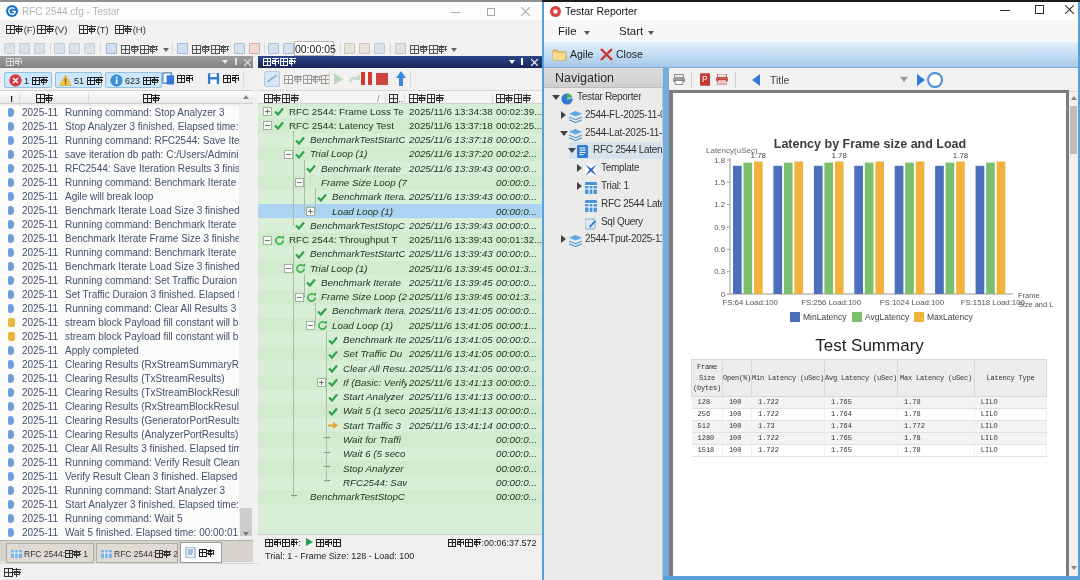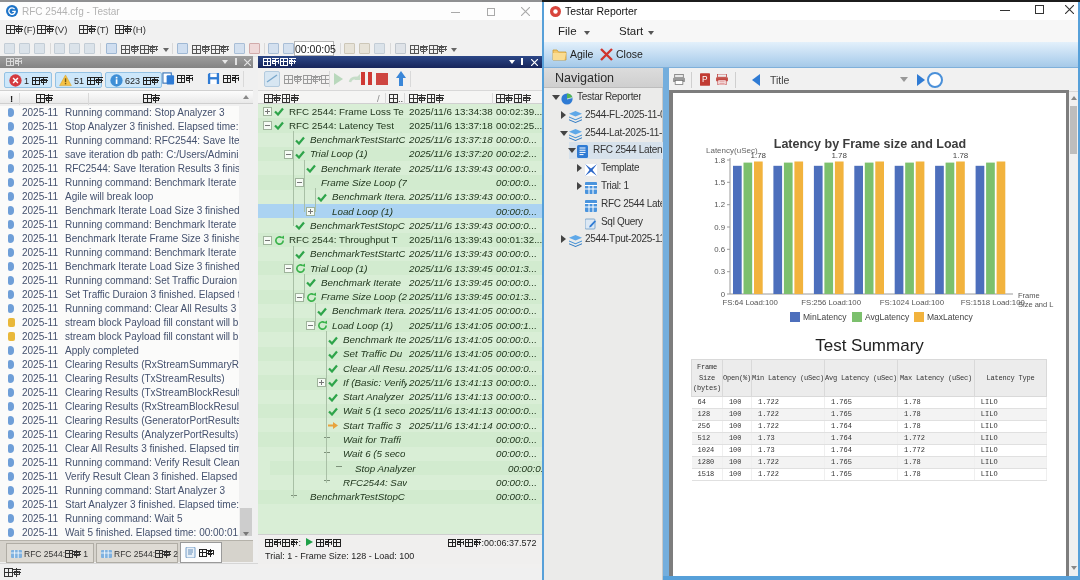--- a/index.html
+++ b/index.html
@@ -633,21 +633,21 @@
 <div style="position:absolute;left:0;top:328.4px;width:284px;height:14.28px;background:#d2ebcf;font-size:9.8px;color:#22381f;font-style:italic;white-space:nowrap">
 <span style="position:absolute;left:66px;top:5px;width:6px;height:1px;background:#7d917a"></span>
 <span style="position:absolute;left:85px;top:1.5px;max-width:64px;overflow:hidden;display:inline-block">Wait for Traffi</span>
 <span style="position:absolute;left:238px;top:1.5px">00:00:0...</span>
 </div>
 <div style="position:absolute;left:0;top:342.7px;width:284px;height:14.28px;background:#d9eed6;font-size:9.8px;color:#22381f;font-style:italic;white-space:nowrap">
 <span style="position:absolute;left:66px;top:5px;width:6px;height:1px;background:#7d917a"></span>
 <span style="position:absolute;left:85px;top:1.5px;max-width:64px;overflow:hidden;display:inline-block">Wait 6 (5 seco</span>
 <span style="position:absolute;left:238px;top:1.5px">00:00:0...</span>
 </div>
-<div style="position:absolute;left:12px;top:357.0px;width:284px;height:14.28px;background:#d2ebcf;font-size:9.8px;color:#22381f;font-style:italic;white-space:nowrap">
+<div style="position:absolute;left:0;top:357.0px;width:284px;height:14.28px;background:#d2ebcf;font-size:9.8px;color:#22381f;font-style:italic;white-space:nowrap">
 <span style="position:absolute;left:66px;top:5px;width:6px;height:1px;background:#7d917a"></span>
 <span style="position:absolute;left:85px;top:1.5px;max-width:64px;overflow:hidden;display:inline-block">Stop Analyzer</span>
 <span style="position:absolute;left:238px;top:1.5px">00:00:0...</span>
 </div>
 <div style="position:absolute;left:0;top:371.3px;width:284px;height:14.28px;background:#d9eed6;font-size:9.8px;color:#22381f;font-style:italic;white-space:nowrap">
 <span style="position:absolute;left:66px;top:5px;width:6px;height:1px;background:#7d917a"></span>
 <span style="position:absolute;left:85px;top:1.5px;max-width:64px;overflow:hidden;display:inline-block">RFC2544: Sav</span>
 <span style="position:absolute;left:238px;top:1.5px">00:00:0...</span>
 </div>
 <div style="position:absolute;left:0;top:385.6px;width:284px;height:14.28px;background:#d2ebcf;font-size:9.8px;color:#22381f;font-style:italic;white-space:nowrap">
@@ -860,54 +860,38 @@
 <table style="border-collapse:collapse;width:100%;font:inherit">
 <tbody>
           <tr style="background:#ececec">
 <td style="width:31px;border:1px solid #d9d9d9;border-left:1px solid #d9d9d9;border-right:1px solid #d9d9d9;text-align:center;padding:2px 0;line-height:1.5;white-space:nowrap;letter-spacing:-.2px">Frame<br>Size<br>(bytes)</td>
 <td style="width:29px;border:1px solid #d9d9d9;border-left:none;border-right:1px solid #d9d9d9;text-align:center;padding:2px 0;line-height:1.5;white-space:nowrap;letter-spacing:-.2px">Open(%)</td>
 <td style="width:73px;border:1px solid #d9d9d9;border-left:none;border-right:1px solid #d9d9d9;text-align:center;padding:2px 0;line-height:1.5;white-space:nowrap;letter-spacing:-.2px">Min Latency (uSec)</td>
 <td style="width:73px;border:1px solid #d9d9d9;border-left:none;border-right:1px solid #d9d9d9;text-align:center;padding:2px 0;line-height:1.5;white-space:nowrap;letter-spacing:-.2px">Avg Latency (uSec)</td>
 <td style="width:77px;border:1px solid #d9d9d9;border-left:none;border-right:1px solid #d9d9d9;text-align:center;padding:2px 0;line-height:1.5;white-space:nowrap;letter-spacing:-.2px">Max Latency (uSec)</td>
 <td style="width:73px;border:1px solid #d9d9d9;border-left:none;border-right:1px solid #d9d9d9;text-align:center;padding:2px 0;line-height:1.5;white-space:nowrap;letter-spacing:-.2px">Latency Type</td>
 </tr>
-<tr style="background:#ffffff">
-<td style="border-bottom:1px solid #e0e0e0;border-right:1px solid #efefef;padding:1.5px 0 1.5px 6px">64</td>
-<td style="border-bottom:1px solid #e0e0e0;border-right:1px solid #efefef;padding:1.5px 0 1.5px 6px">100</td>
-<td style="border-bottom:1px solid #e0e0e0;border-right:1px solid #efefef;padding:1.5px 0 1.5px 6px">1.722</td>
-<td style="border-bottom:1px solid #e0e0e0;border-right:1px solid #efefef;padding:1.5px 0 1.5px 6px">1.765</td>
-<td style="border-bottom:1px solid #e0e0e0;border-right:1px solid #efefef;padding:1.5px 0 1.5px 6px">1.78</td>
-<td style="border-bottom:1px solid #e0e0e0;border-right:1px solid #efefef;padding:1.5px 0 1.5px 6px">LILO</td>
-</tr>
 <tr style="background:#f3f3f3">
 <td style="border-bottom:1px solid #e0e0e0;border-right:1px solid #efefef;padding:1.5px 0 1.5px 6px">128</td>
 <td style="border-bottom:1px solid #e0e0e0;border-right:1px solid #efefef;padding:1.5px 0 1.5px 6px">100</td>
 <td style="border-bottom:1px solid #e0e0e0;border-right:1px solid #efefef;padding:1.5px 0 1.5px 6px">1.722</td>
 <td style="border-bottom:1px solid #e0e0e0;border-right:1px solid #efefef;padding:1.5px 0 1.5px 6px">1.765</td>
 <td style="border-bottom:1px solid #e0e0e0;border-right:1px solid #efefef;padding:1.5px 0 1.5px 6px">1.78</td>
 <td style="border-bottom:1px solid #e0e0e0;border-right:1px solid #efefef;padding:1.5px 0 1.5px 6px">LILO</td>
 </tr>
 <tr style="background:#ffffff">
 <td style="border-bottom:1px solid #e0e0e0;border-right:1px solid #efefef;padding:1.5px 0 1.5px 6px">256</td>
 <td style="border-bottom:1px solid #e0e0e0;border-right:1px solid #efefef;padding:1.5px 0 1.5px 6px">100</td>
 <td style="border-bottom:1px solid #e0e0e0;border-right:1px solid #efefef;padding:1.5px 0 1.5px 6px">1.722</td>
 <td style="border-bottom:1px solid #e0e0e0;border-right:1px solid #efefef;padding:1.5px 0 1.5px 6px">1.764</td>
 <td style="border-bottom:1px solid #e0e0e0;border-right:1px solid #efefef;padding:1.5px 0 1.5px 6px">1.78</td>
 <td style="border-bottom:1px solid #e0e0e0;border-right:1px solid #efefef;padding:1.5px 0 1.5px 6px">LILO</td>
 </tr>
 <tr style="background:#f3f3f3">
 <td style="border-bottom:1px solid #e0e0e0;border-right:1px solid #efefef;padding:1.5px 0 1.5px 6px">512</td>
-<td style="border-bottom:1px solid #e0e0e0;border-right:1px solid #efefef;padding:1.5px 0 1.5px 6px">100</td>
-<td style="border-bottom:1px solid #e0e0e0;border-right:1px solid #efefef;padding:1.5px 0 1.5px 6px">1.73</td>
-<td style="border-bottom:1px solid #e0e0e0;border-right:1px solid #efefef;padding:1.5px 0 1.5px 6px">1.764</td>
-<td style="border-bottom:1px solid #e0e0e0;border-right:1px solid #efefef;padding:1.5px 0 1.5px 6px">1.772</td>
-<td style="border-bottom:1px solid #e0e0e0;border-right:1px solid #efefef;padding:1.5px 0 1.5px 6px">LILO</td>
-</tr>
-<tr style="background:#ffffff">
-<td style="border-bottom:1px solid #e0e0e0;border-right:1px solid #efefef;padding:1.5px 0 1.5px 6px">1024</td>
 <td style="border-bottom:1px solid #e0e0e0;border-right:1px solid #efefef;padding:1.5px 0 1.5px 6px">100</td>
 <td style="border-bottom:1px solid #e0e0e0;border-right:1px solid #efefef;padding:1.5px 0 1.5px 6px">1.73</td>
 <td style="border-bottom:1px solid #e0e0e0;border-right:1px solid #efefef;padding:1.5px 0 1.5px 6px">1.764</td>
 <td style="border-bottom:1px solid #e0e0e0;border-right:1px solid #efefef;padding:1.5px 0 1.5px 6px">1.772</td>
 <td style="border-bottom:1px solid #e0e0e0;border-right:1px solid #efefef;padding:1.5px 0 1.5px 6px">LILO</td>
 </tr>
 <tr style="background:#f3f3f3">
 <td style="border-bottom:1px solid #e0e0e0;border-right:1px solid #efefef;padding:1.5px 0 1.5px 6px">1280</td>
 <td style="border-bottom:1px solid #e0e0e0;border-right:1px solid #efefef;padding:1.5px 0 1.5px 6px">100</td>
 <td style="border-bottom:1px solid #e0e0e0;border-right:1px solid #efefef;padding:1.5px 0 1.5px 6px">1.722</td>

